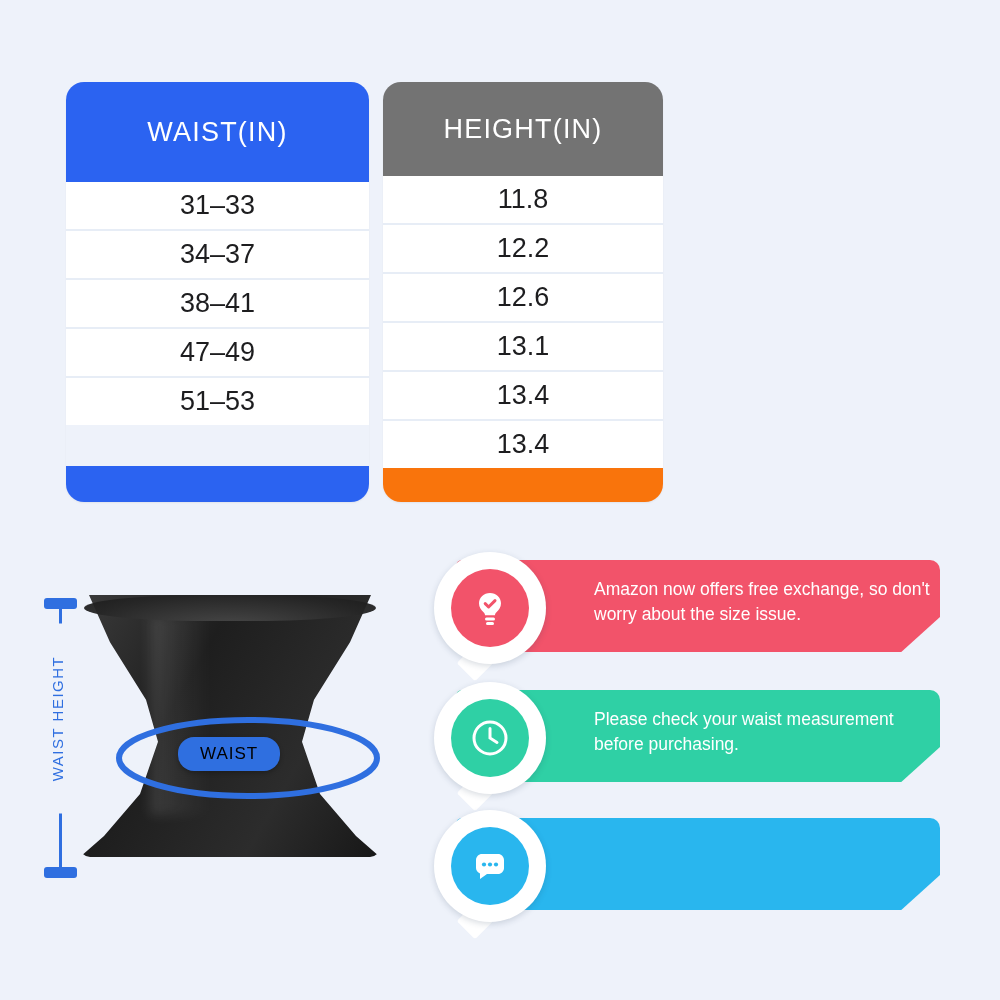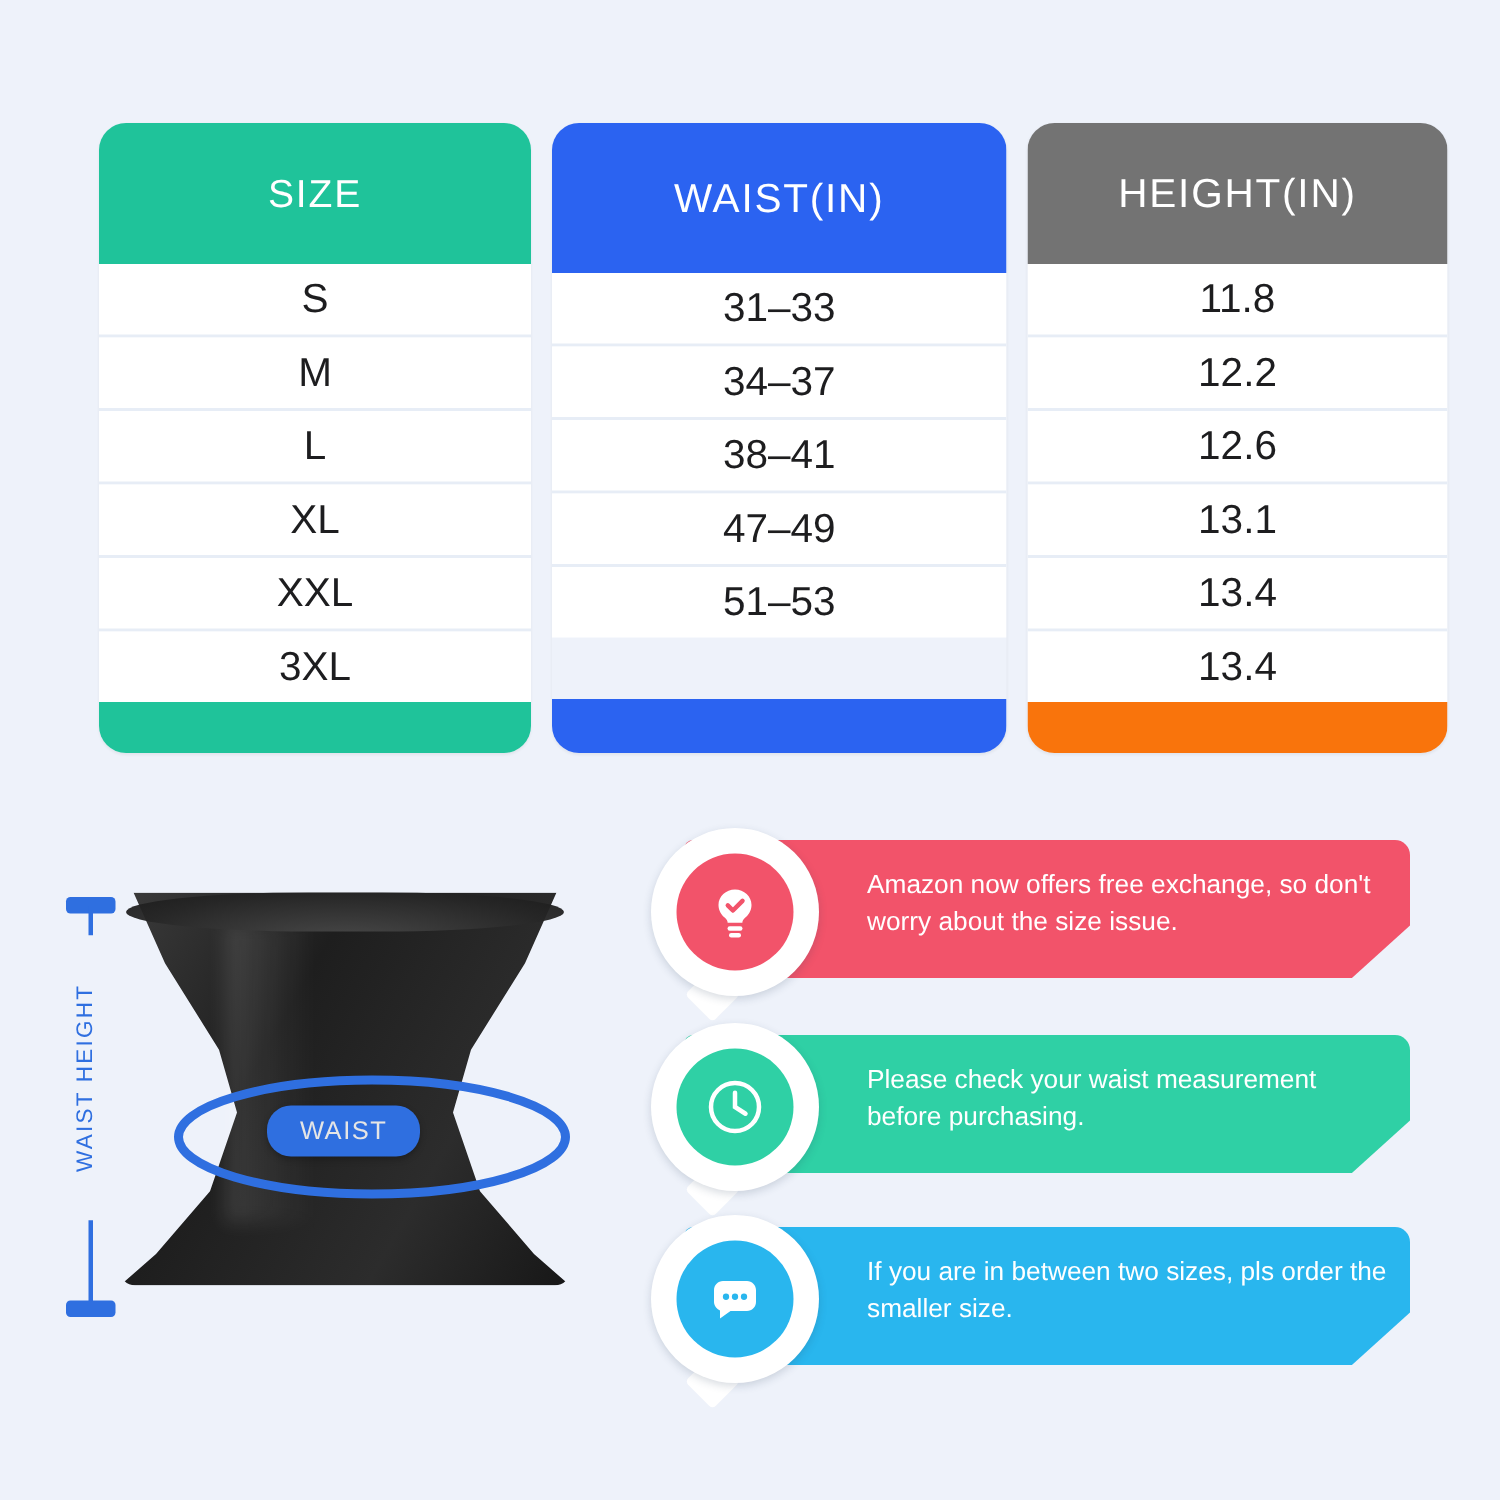--- a/index.html
+++ b/index.html
@@ -125,21 +125,21 @@
     left: 34px;
     top: 120px;
     width: 268px;
     height: 86px;
   }
   .waist-label {
     position: absolute;
     left: 98px;
     top: 142px;
     background: #2f6fe0;
-    color: #e5e5e5;
+    color: #000000;
     font-size: 17px;
     letter-spacing: 1px;
     padding: 7px 22px;
     border-radius: 16px;
     box-shadow: 0 2px 4px rgba(0,0,0,.25);
   }
 
   
   .height-measure {
     position: absolute;
@@ -206,21 +206,21 @@
     height: 92px;
     clip-path: polygon(0 0, 100% 0, 100% 62%, 92% 100%, 0 100%);
     border-radius: 6px 10px 0 6px;
   }
   .ribbon.pink { background: #f2536a; }
   .ribbon.green { background: #2fd0a5; }
   .ribbon.blue { background: #29b6ee; }
 
   .note-text {
     position: absolute;
-    left: 148px;
+    left: 164px;
     top: 17px;
     width: 350px;
     color: #ffffff;
     font-size: 17.5px;
     line-height: 1.42;
   }
 
   .badge {
     position: absolute;
     left: 4px;
@@ -256,32 +256,20 @@
   }
   .badge-inner.pink { background: #f2536a; }
   .badge-inner.green { background: #2fd0a5; }
   .badge-inner.blue { background: #29b6ee; }
 </style>
 </head>
 <body>
 
 <div class="size-table">
 
-  <div class="col size">
-    <div class="col-head" style="background:#1fc39a">SIZE</div>
-    <div class="col-body">
-      <div class="cell">S</div>
-      <div class="cell">M</div>
-      <div class="cell">L</div>
-      <div class="cell">XL</div>
-      <div class="cell">XXL</div>
-      <div class="cell">3XL</div>
-    </div>
-    <div class="col-foot" style="background:#1fc39a"></div>
-  </div>
 
   <div class="col waist">
     <div class="col-head" style="background:#2b63f1">WAIST(IN)</div>
     <div class="col-body">
       <div class="cell">31–33</div>
       <div class="cell">34–37</div>
       <div class="cell">38–41</div>
       <div class="cell">47–49</div>
       <div class="cell">51–53</div>
     </div>
@@ -349,21 +337,20 @@
         <svg width="46" height="46" viewBox="0 0 46 46" aria-hidden="true">
           <circle cx="23" cy="23" r="16" fill="none" stroke="#ffffff" stroke-width="3"></circle>
           <path d="M23 13.5V23l7 4.5" fill="none" stroke="#ffffff" stroke-width="3" stroke-linecap="round"></path>
         </svg>
       </div>
     </div>
   </div>
 
   <div class="note n3">
     <div class="ribbon blue"></div>
-    <div class="note-text">If you are in between two sizes, pls order the smaller size.</div>
     <div class="badge">
       <div class="badge-inner blue">
         <svg width="46" height="46" viewBox="0 0 46 46" aria-hidden="true">
           <path d="M9 17c0-3.3 2.7-6 6-6h16c3.3 0 6 2.7 6 6v8c0 3.3-2.7 6-6 6H20l-7 5v-5.4C10.7 29.5 9 27.4 9 25v-8z" fill="#ffffff"></path>
           <circle cx="17" cy="21.5" r="2.1" fill="#29b6ee"></circle>
           <circle cx="23" cy="21.5" r="2.1" fill="#29b6ee"></circle>
           <circle cx="29" cy="21.5" r="2.1" fill="#29b6ee"></circle>
         </svg>
       </div>
     </div>

